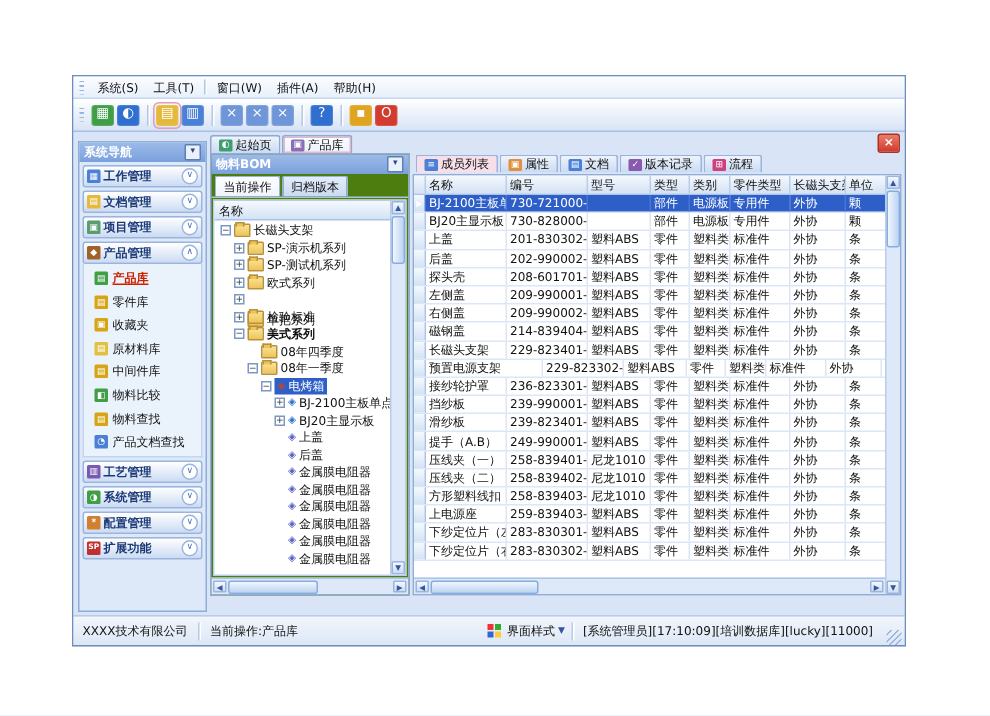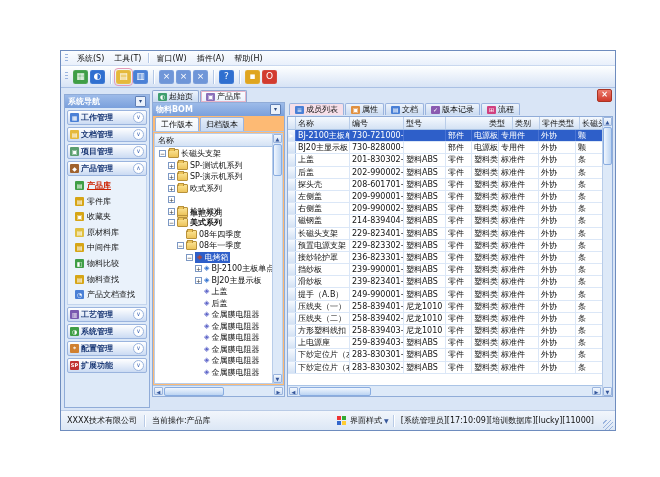--- a/index.html
+++ b/index.html
@@ -1,19 +1,19 @@
 <!DOCTYPE html>
 <html style="--sel: #2e5fc9; --red: #cc2200; --pink: #f6dfe9;"><head>
 <meta charset="utf-8">
 <style>
   html,body{margin:0;padding:0}
   body{width:660px;height:477px;background:#fff;position:relative;
        font-family:"DejaVu Sans",sans-serif;font-size:8px;color:#111;overflow:hidden;
        -webkit-font-smoothing:antialiased}
-  .window{position:absolute;left:60px;top:50px;width:556px;height:381px;
+  .window{position:absolute;left:48px;top:50px;width:556px;height:381px;
           border:1px solid #6e8cbe;background:#dce8f8;box-shadow:inset 0 0 0 2px #cfdef5;
           display:flex;flex-direction:column;box-sizing:border-box}
   
   .menubar{height:14px;display:flex;align-items:center;background:linear-gradient(#fbfdff,#e9f0fb);
            border-bottom:1px solid #c9d8ef;padding:0 3px;gap:1px;flex:0 0 auto}
   .grip{width:3px;height:9px;margin:0 3px 0 1px;
         background:repeating-linear-gradient(#9ab4de 0 1px,transparent 1px 3px);}
   .menu-item{padding:1px 5px;white-space:nowrap}
   .menu-sep{width:1px;height:10px;background:#b4c8e6;margin:0 2px;box-shadow:1px 0 0 #fff}
   .toolbar{height:21px;display:flex;align-items:center;background:linear-gradient(#feffff,#d7e3f5);
@@ -45,21 +45,21 @@
   .right-zone{flex:1;display:flex;flex-direction:column;margin:0 2px 0 1px;min-width:0}
   .doctabs{height:13px;display:flex;align-items:flex-end;gap:1px;padding:1px 1px 0 0;flex:0 0 auto}
   .dtab{height:12px;display:flex;align-items:center;gap:2px;padding:0 5px;border:1px solid #8fa8d2;border-bottom:none;
         border-radius:2px 2px 0 0;background:linear-gradient(#eef4fc,#c9daf1);white-space:nowrap;box-sizing:border-box}
   .dtab.active{background:linear-gradient(#fdfeff,#e9f1fb);box-shadow:0 0 0 1px #e8b6c8 inset}
   .dico{width:9px;height:8px;border-radius:1px;color:#fff;font-size:6px;line-height:8px;text-align:center}
   .xbtn{margin-left:auto;width:13px;height:11px;background:linear-gradient(#ec7b6d,#d03a2c);border:1px solid #a32;
         border-radius:2px;color:#fff;font-size:8px;line-height:10px;text-align:center;font-weight:bold}
   .panels{flex:1;display:flex;gap:2px;margin-bottom:13px;min-height:0}
   
-  .bom-panel{width:133px;flex:0 0 auto;border:1px solid #90acd8;background:#fdba74;display:flex;flex-direction:column;box-sizing:border-box}
+  .bom-panel{width:133px;flex:0 0 auto;border:1px solid #90acd8;background:#4d7c0f;display:flex;flex-direction:column;box-sizing:border-box}
   .btabs{height:14px;display:flex;gap:1px;padding:1px 2px 0;border-bottom:1px solid #aac4e6;flex:0 0 auto}
   .btab{padding:0 5px;display:flex;align-items:center;border:1px solid #9ab4de;border-bottom:none;
         border-radius:2px 2px 0 0;background:linear-gradient(#e4edf9,#c9daf1);white-space:nowrap}
   .btab.active{background:linear-gradient(#fdfeff,#eef4fc)}
   .tree-zone{flex:1;display:flex;margin:1px;border:1px solid #b9cde9;background:#fff;min-height:0;overflow:hidden}
   .tree-col{flex:1;display:flex;flex-direction:column;min-width:0;overflow:hidden}
   .tree-hdr{height:12px;flex:0 0 auto;background:linear-gradient(#f5f9fe,#d4e2f4);border-bottom:1px solid #aac4e6;
             padding:0 3px;display:flex;align-items:center}
   .tree-rows{flex:1;overflow:hidden;padding-top:1px}
   .tnode{height:11.5px;display:flex;align-items:center;gap:2px;white-space:nowrap;padding-left:2px}
@@ -250,21 +250,21 @@
         </div>
 
       <div class="panels">
 
         <div class="bom-panel">
           <div class="cap">
             <span>物料BOM</span>
             <span class="pinbtn">▾</span>
           </div>
           <div class="btabs" id="bom-tabs">
-              <span class="btab active">工作版本</span>
+              <span class="btab active">当前操作</span>
               <span class="btab">归档版本</span>
             </div>
           <div class="tree-zone">
             <div class="tree-col">
               <div class="tree-hdr">
                 <span>名称</span>
               </div>
               <div class="tree-rows" id="tree-rows">
                   <div class="tnode">
                     <span style="width: 0px; flex: 0 0 auto;"></span>
@@ -272,29 +272,29 @@
                     <span style="display: flex; align-items: center; gap: 2px;">
                       <span class="tfold"></span>
                       <span>长磁头支架</span>
                     </span>
                   </div>
                   <div class="tnode">
                     <span style="width: 9px; flex: 0 0 auto;"></span>
                     <span class="texp">+</span>
                     <span style="display: flex; align-items: center; gap: 2px;">
                       <span class="tfold"></span>
-                      <span>SP-测试机系列</span>
+                      <span>SP-演示机系列</span>
                     </span>
                   </div>
                   <div class="tnode">
                     <span style="width: 9px; flex: 0 0 auto;"></span>
                     <span class="texp">+</span>
                     <span style="display: flex; align-items: center; gap: 2px;">
                       <span class="tfold"></span>
-                      <span>SP-演示机系列</span>
+                      <span>SP-测试机系列</span>
                     </span>
                   </div>
                   <div class="tnode">
                     <span style="width: 9px; flex: 0 0 auto;"></span>
                     <span class="texp">+</span>
                     <span style="display: flex; align-items: center; gap: 2px;">
                       <span class="tfold"></span>
                       <span>欧式系列</span>
                     </span>
                   </div>
@@ -466,21 +466,21 @@
                 <span>流程</span>
               </span>
             </div>
           <div class="table-frame">
             <div class="tbl-col">
               <div class="tbl-hdr" id="tbl-hdr">
                   <span class="th" style="width: 8px;"></span>
                   <span class="th" style="width: 54px;">名称</span>
                   <span class="th" style="width: 54px;">编号</span>
                   <span class="th" style="width: 42px;">型号</span>
-                  <span class="th" style="width: 26px; margin-left: 41px;">类型</span>
+                  <span class="th" style="width: 26px;">类型</span>
                   <span class="th" style="width: 27px;">类别</span>
                   <span class="th" style="width: 40px;">零件类型</span>
                   <span class="th" style="width: 37px;">长磁头支架</span>
                   <span class="th" style="width: 27px;">单位</span>
                 </div>
               <div class="tbl-body" id="tbl-body">
                   <div class="tr sel">
                     <span class="td ind" style="width: 8px;">▸</span>
                     <span class="td" style="width: 54px;">BJ-2100主板单点</span>
                     <span class="td" style="width: 54px;">730-721000-12X</span>
@@ -574,21 +574,21 @@
                     <span class="td" style="width: 54px;">229-823401-00X</span>
                     <span class="td" style="width: 42px;">塑料ABS</span>
                     <span class="td" style="width: 26px;">零件</span>
                     <span class="td" style="width: 27px;">塑料类</span>
                     <span class="td" style="width: 40px;">标准件</span>
                     <span class="td" style="width: 37px;">外协</span>
                     <span class="td" style="width: 27px;">条</span>
                   </div>
                   <div class="tr">
                     <span class="td ind" style="width: 8px;"></span>
-                    <span class="td" style="width: 54px;">预置电源支架</span>
+                    <span class="td" style="width: 78px;">预置电源支架</span>
                     <span class="td" style="width: 54px;">229-823302-00X</span>
                     <span class="td" style="width: 42px;">塑料ABS</span>
                     <span class="td" style="width: 26px;">零件</span>
                     <span class="td" style="width: 27px;">塑料类</span>
                     <span class="td" style="width: 40px;">标准件</span>
                     <span class="td" style="width: 37px;">外协</span>
                     <span class="td" style="width: 27px;">条</span>
                   </div>
                   <div class="tr">
                     <span class="td ind" style="width: 8px;"></span>

